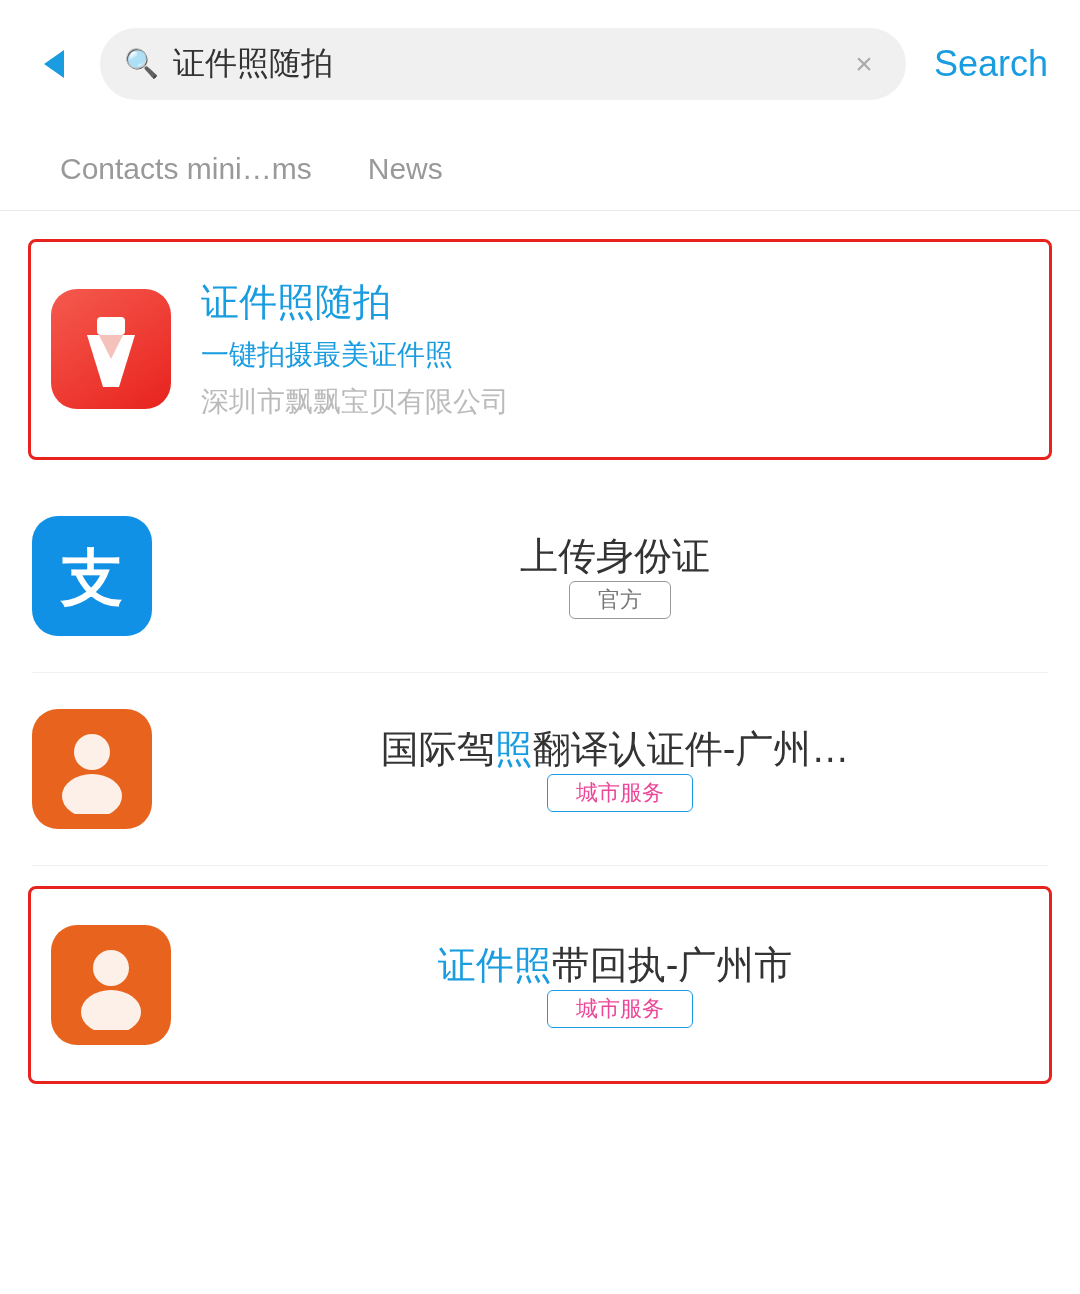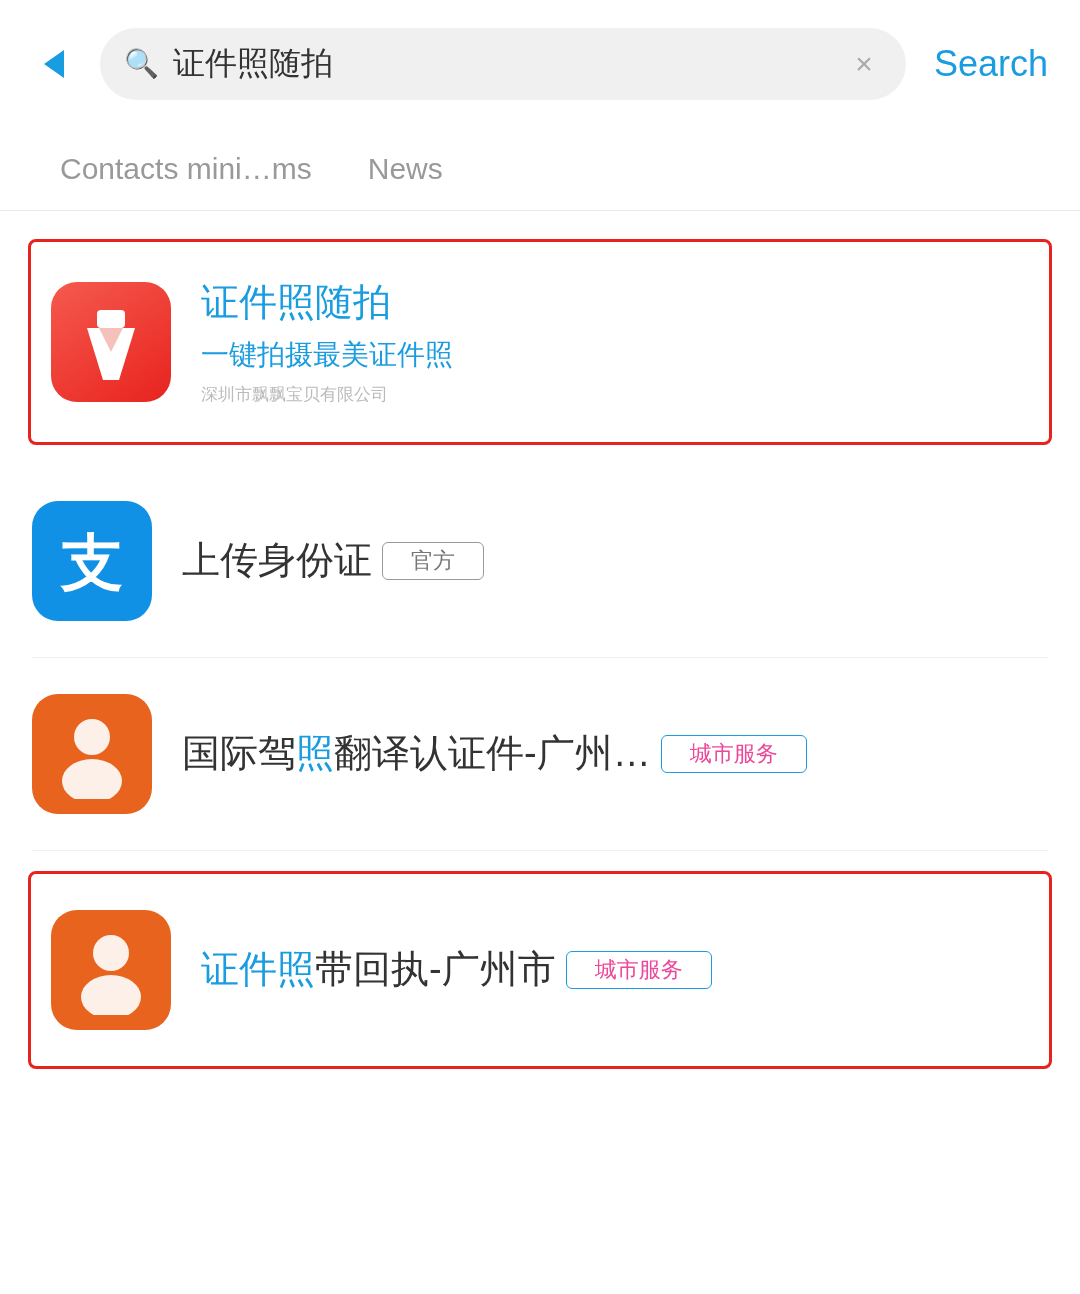--- a/index.html
+++ b/index.html
@@ -164,21 +164,21 @@
     }
     .item-subtitle {
       font-size: 28px;
       color: #999;
       line-height: 1.4;
     }
     .item-subtitle .highlight {
       color: #1a9de0;
     }
     .item-company {
-      font-size: 17px;
+      font-size: 28px;
       color: #bbb;
     }
 
     
     .tag {
       display: inline-block;
       border: 1.5px solid #999;
       color: #777;
       font-size: 22px;
       padding: 3px 28px;
@@ -189,20 +189,21 @@
     .tag-blue {
       border-color: #1a9de0;
       color: #ec4899;
     }
 
     .item-title-row {
       display: flex;
       align-items: center;
       flex-wrap: wrap;
       gap: 0;
+      flex-direction: column;
     }
   </style>
 </head>
 <body>
 
 <div class="header">
   <div class="back-btn">
     <div class="back-chevron"></div>
   </div>
   <div class="search-box">

